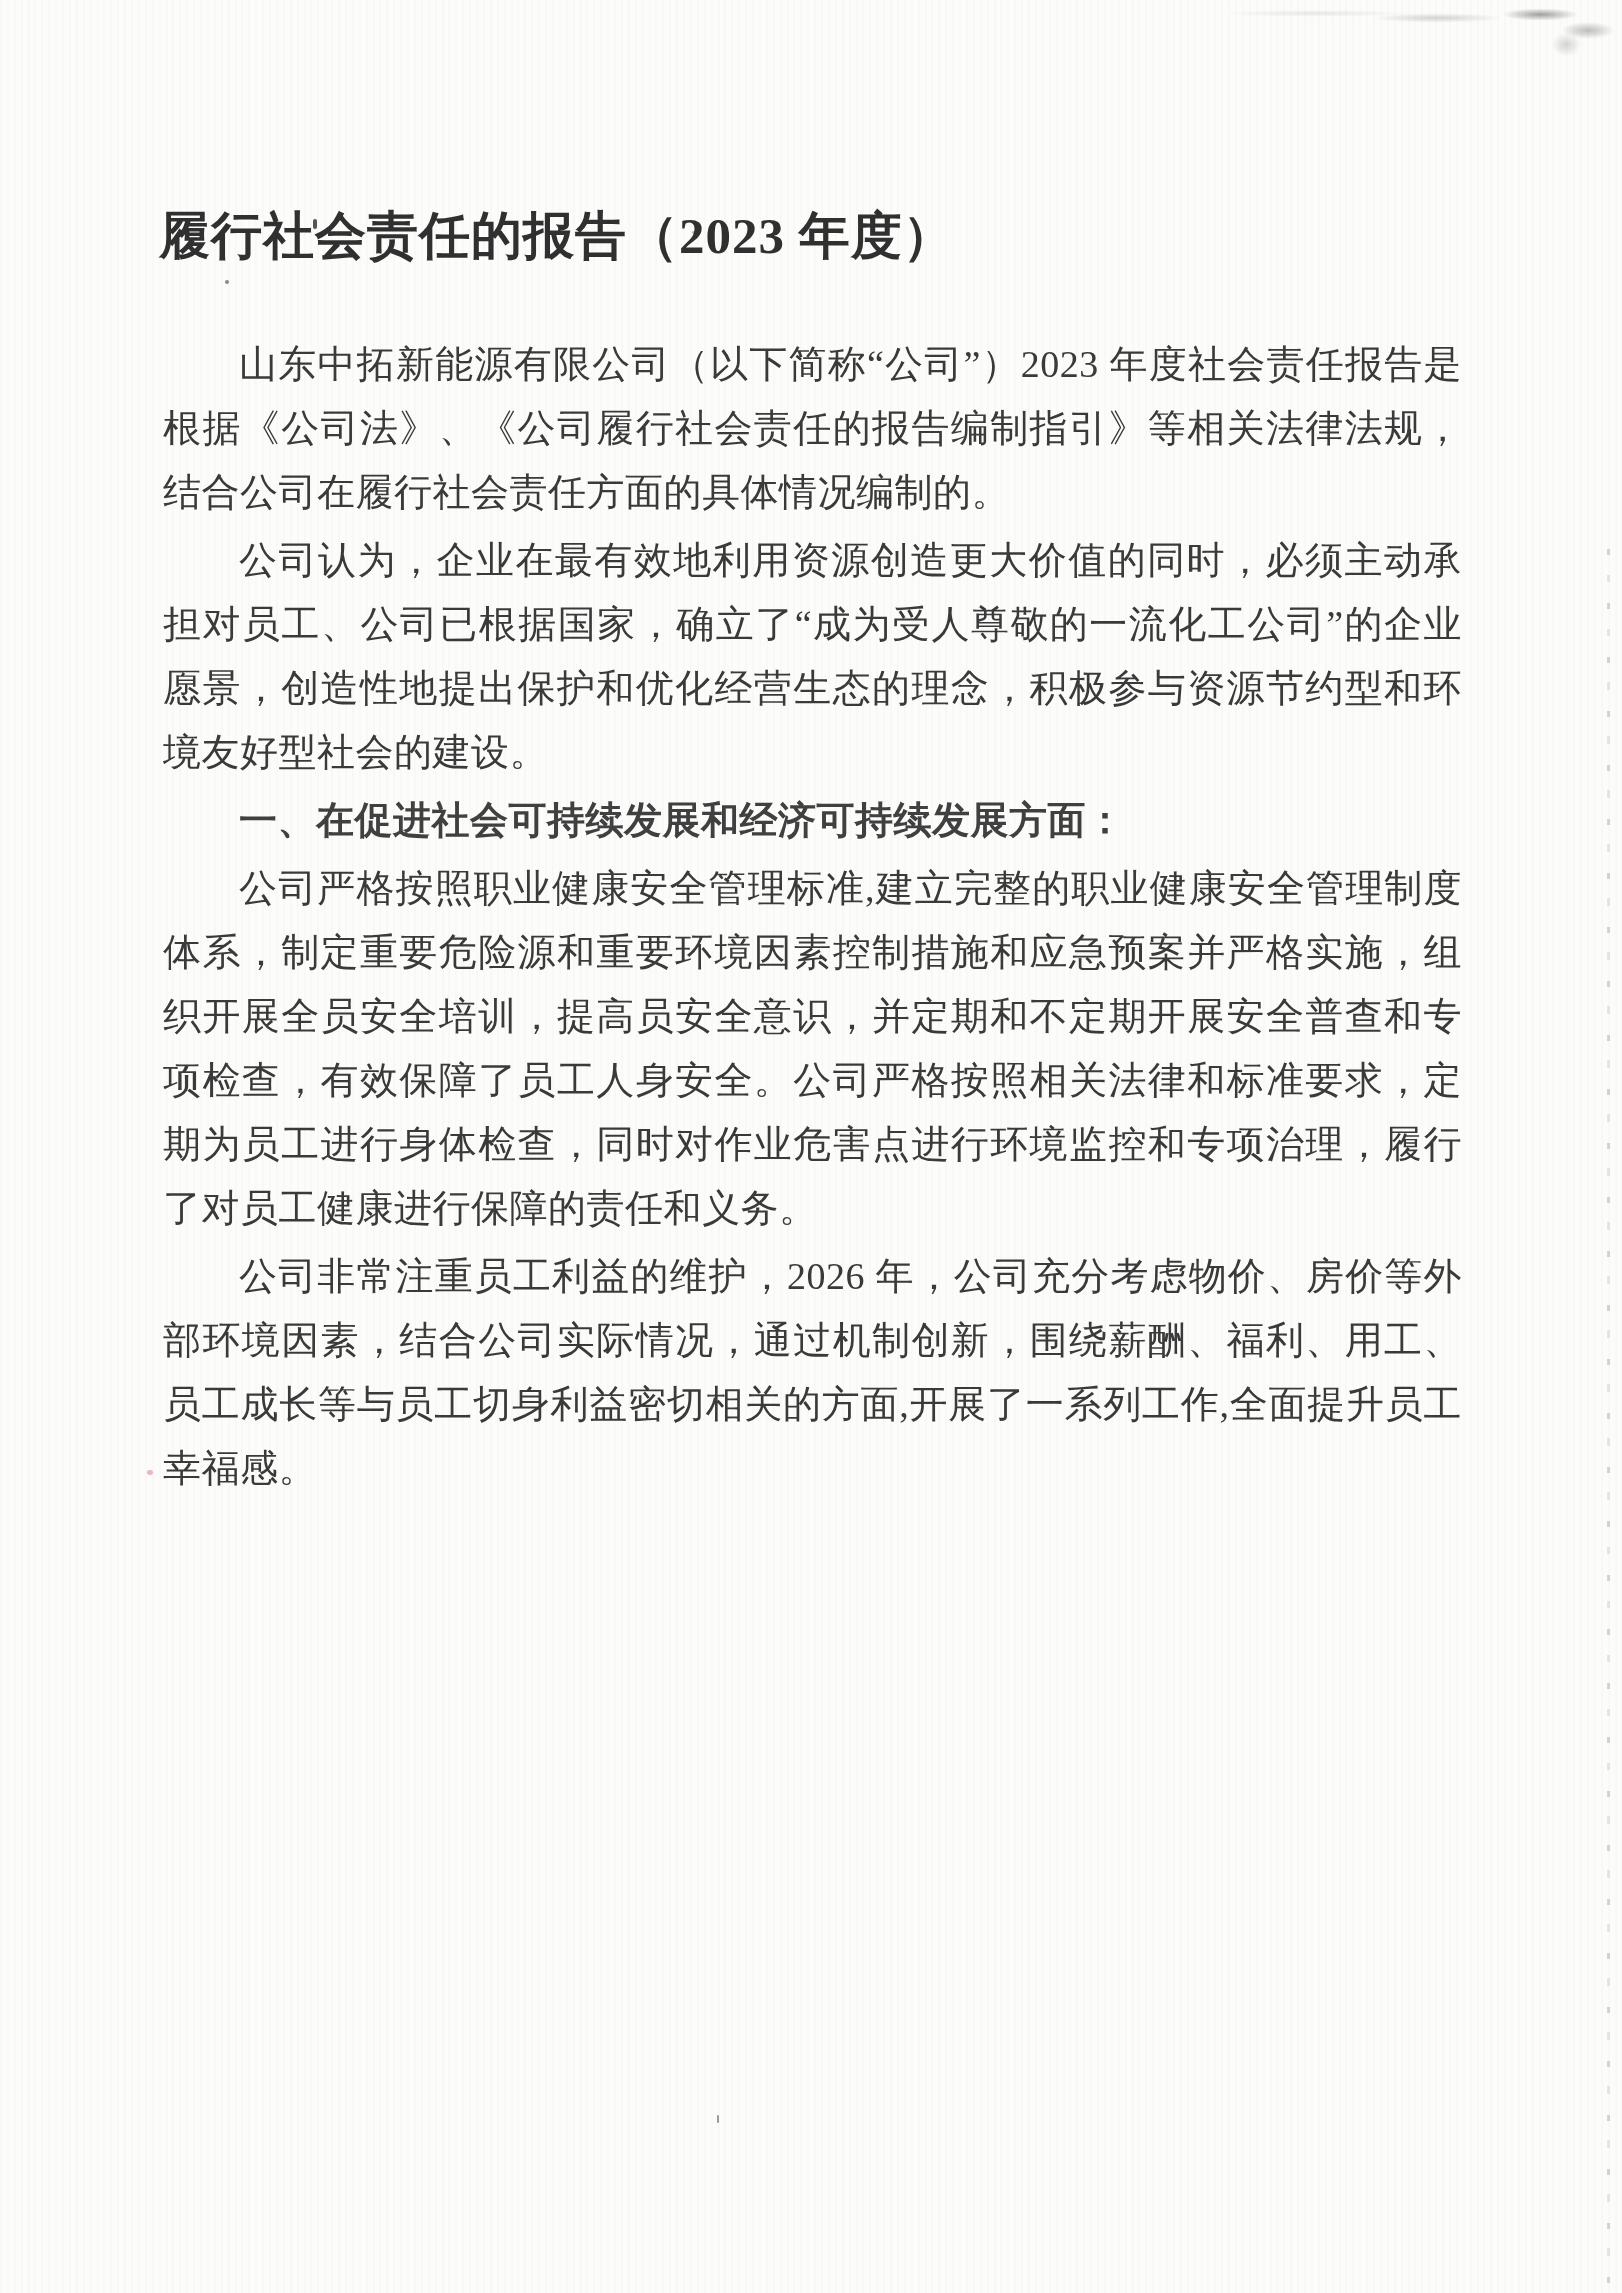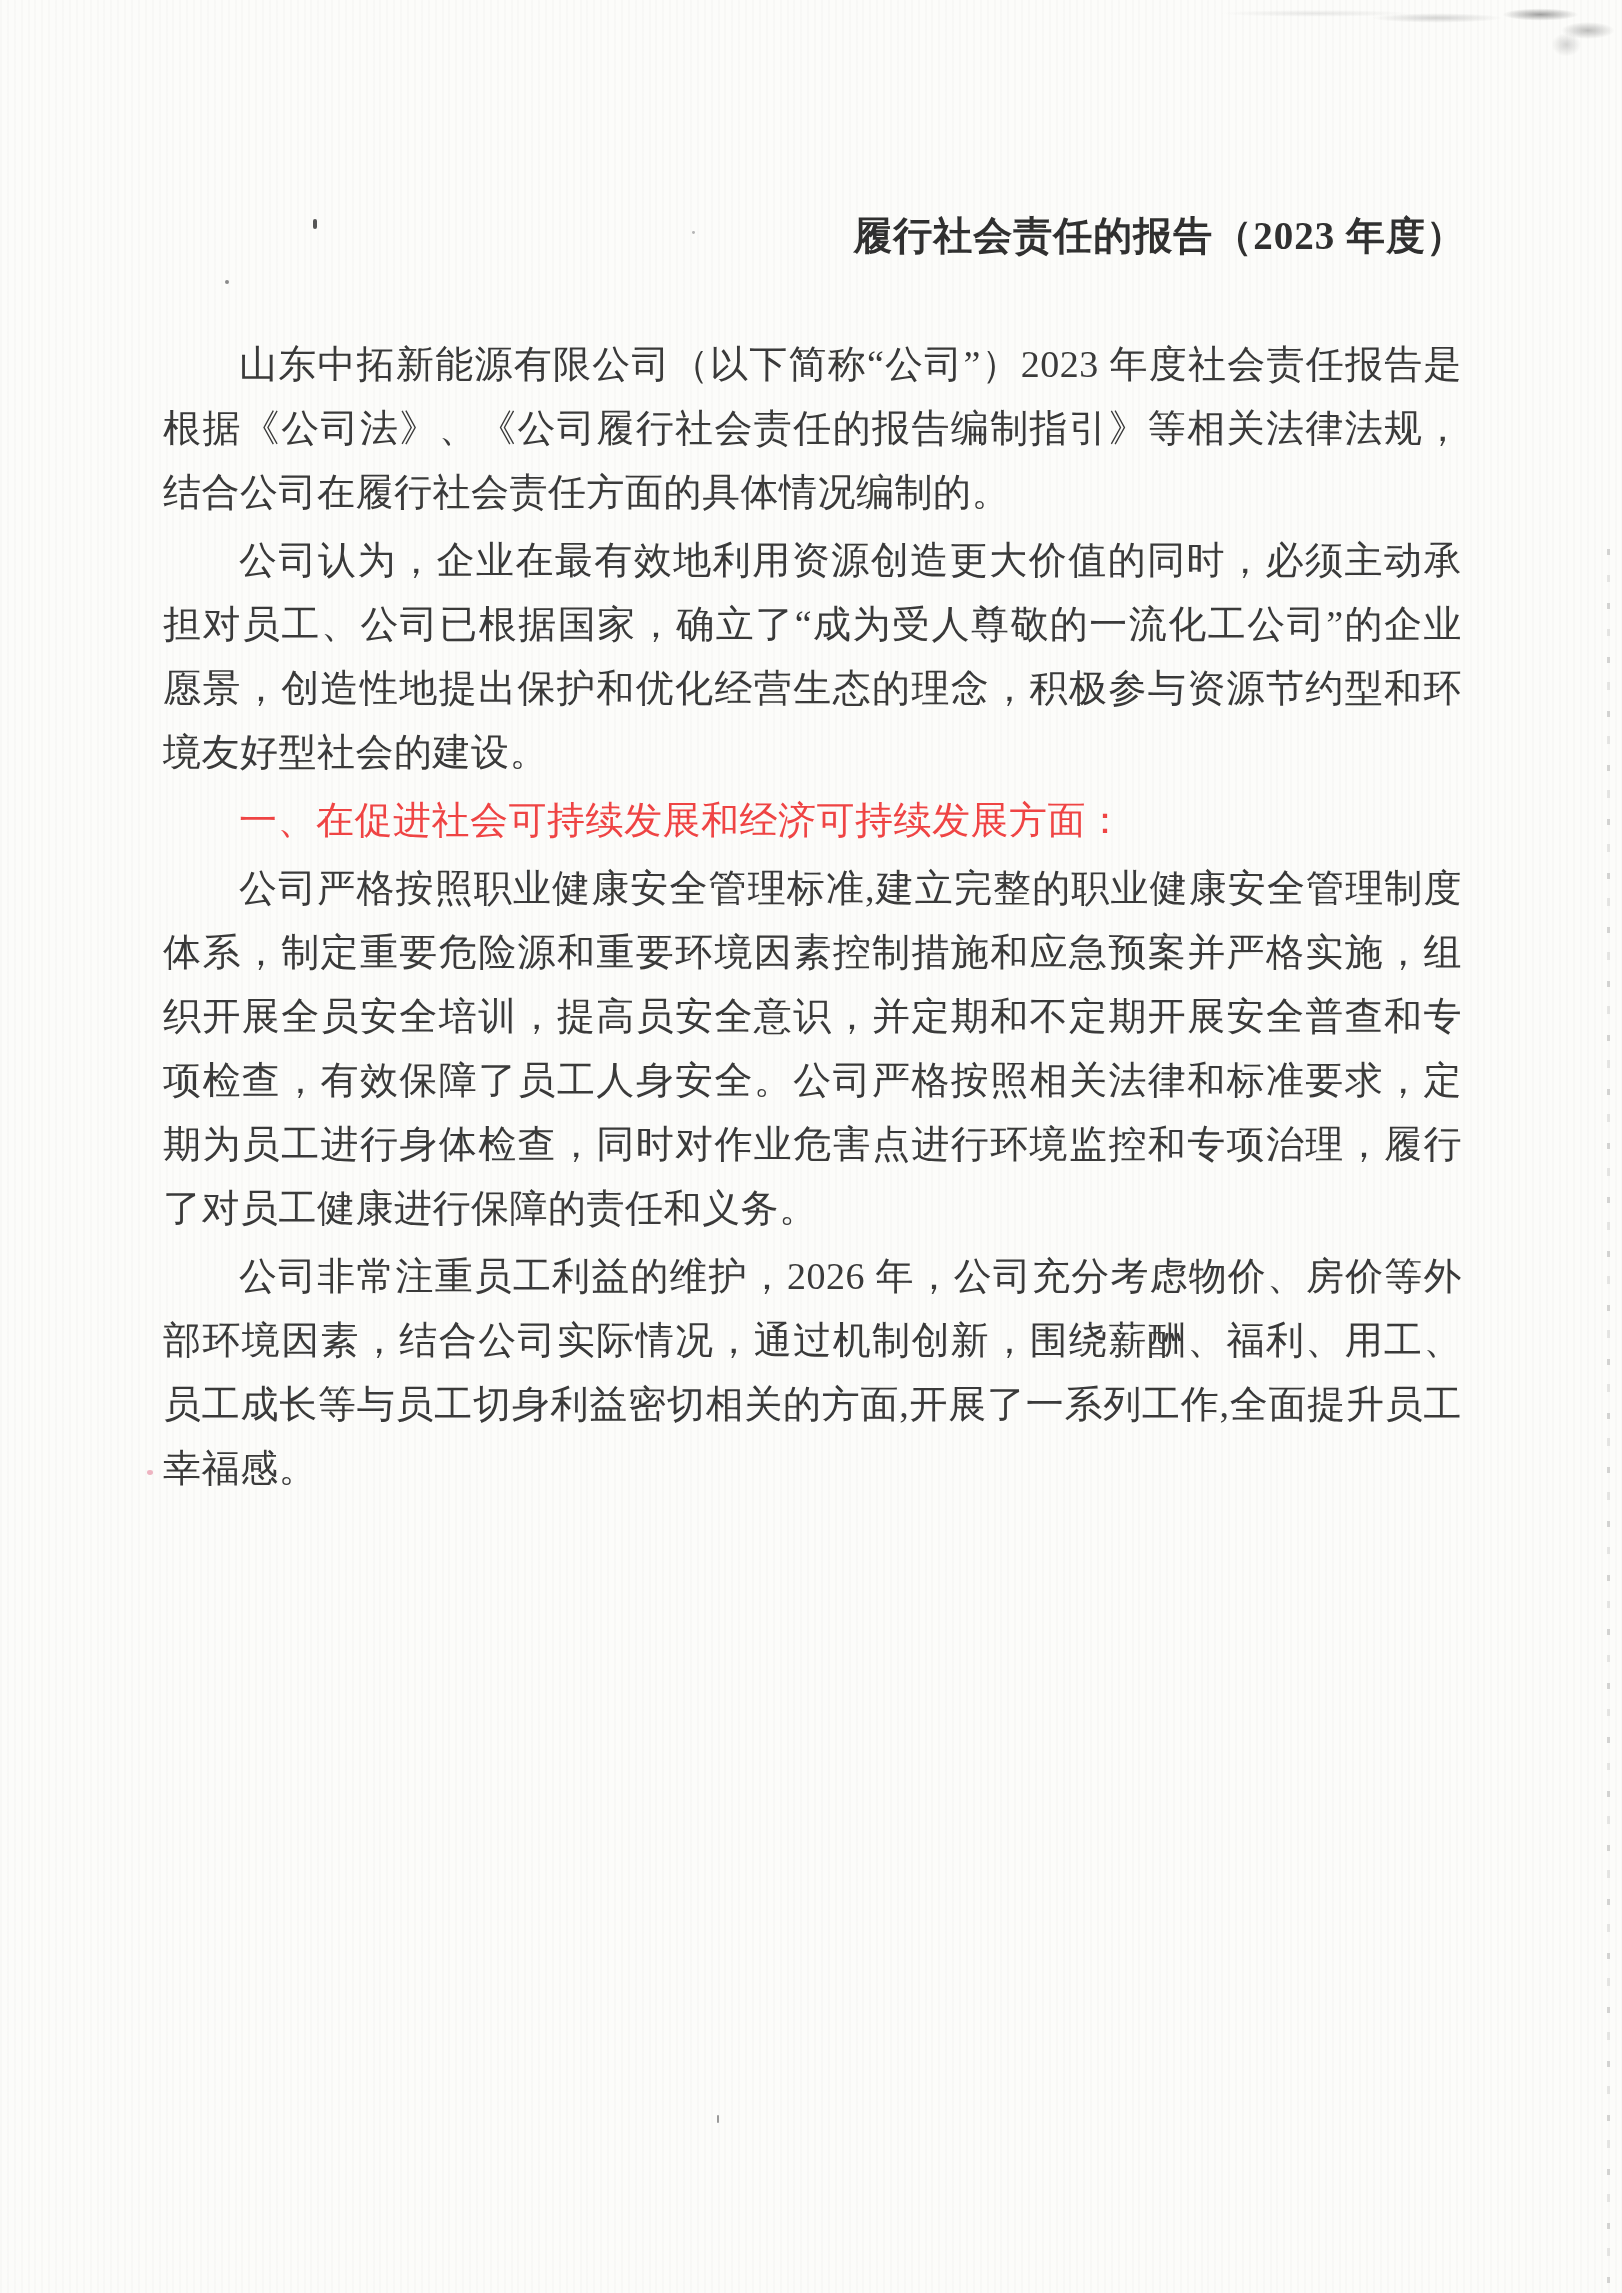--- a/index.html
+++ b/index.html
@@ -24,41 +24,41 @@
       transparent 2px, transparent 6.9px
     );
     pointer-events: none;
   }
   .content {
     position: absolute;
     left: 159px; top: 204px;
     width: 1307px;
   }
   .doc-title {
-    font-size: 39px;
+    font-size: 51px;
     line-height: 64px;
     font-weight: 600;
-    text-align: right;
+    text-align: left;
     letter-spacing: 1px;
     margin: 0 0 64px 0;
     color: #303030;
   }
   .para {
     font-size: 38px;
     line-height: 64px;
     margin: 4px;
     text-indent: 2em;
     text-align: justify;
     text-justify: inter-character;
     letter-spacing: 0.5px;
     color: #3a3a3a;
   }
   .para.heading {
-    font-weight: 400;
-    color: #ef4444;
+    font-weight: 700;
+    color: #404040;
   }
   
   .noise-top-right {
     position: absolute; top: 2px; right: 3.9px;
     width: 431px; height: 57px;
     background:
       radial-gradient(ellipse 54px 8.8px at 82% 22%, rgba(85,85,85,0.55), transparent 70%),
       radial-gradient(ellipse 93px 6.9px at 58% 28%, rgba(120,120,120,0.30), transparent 70%),
       radial-gradient(ellipse 37px 11.8px at 93% 50%, rgba(95,95,95,0.40), transparent 72%),
       radial-gradient(ellipse 19.6px 15.7px at 88% 75%, rgba(110,110,110,0.28), transparent 75%),

